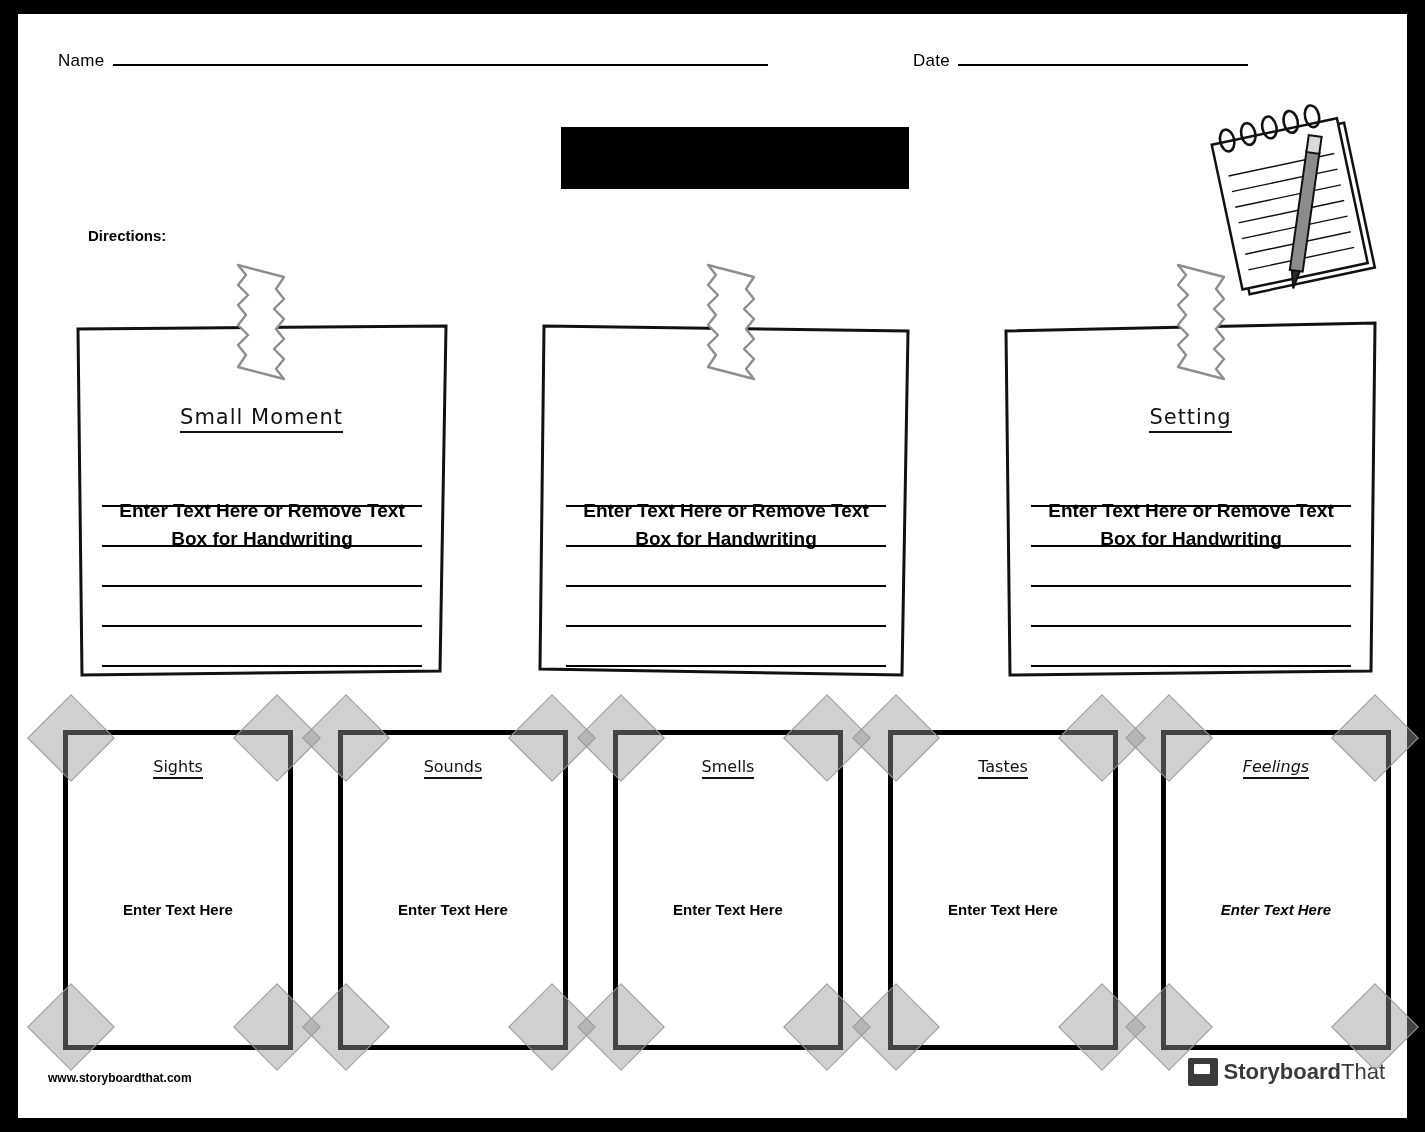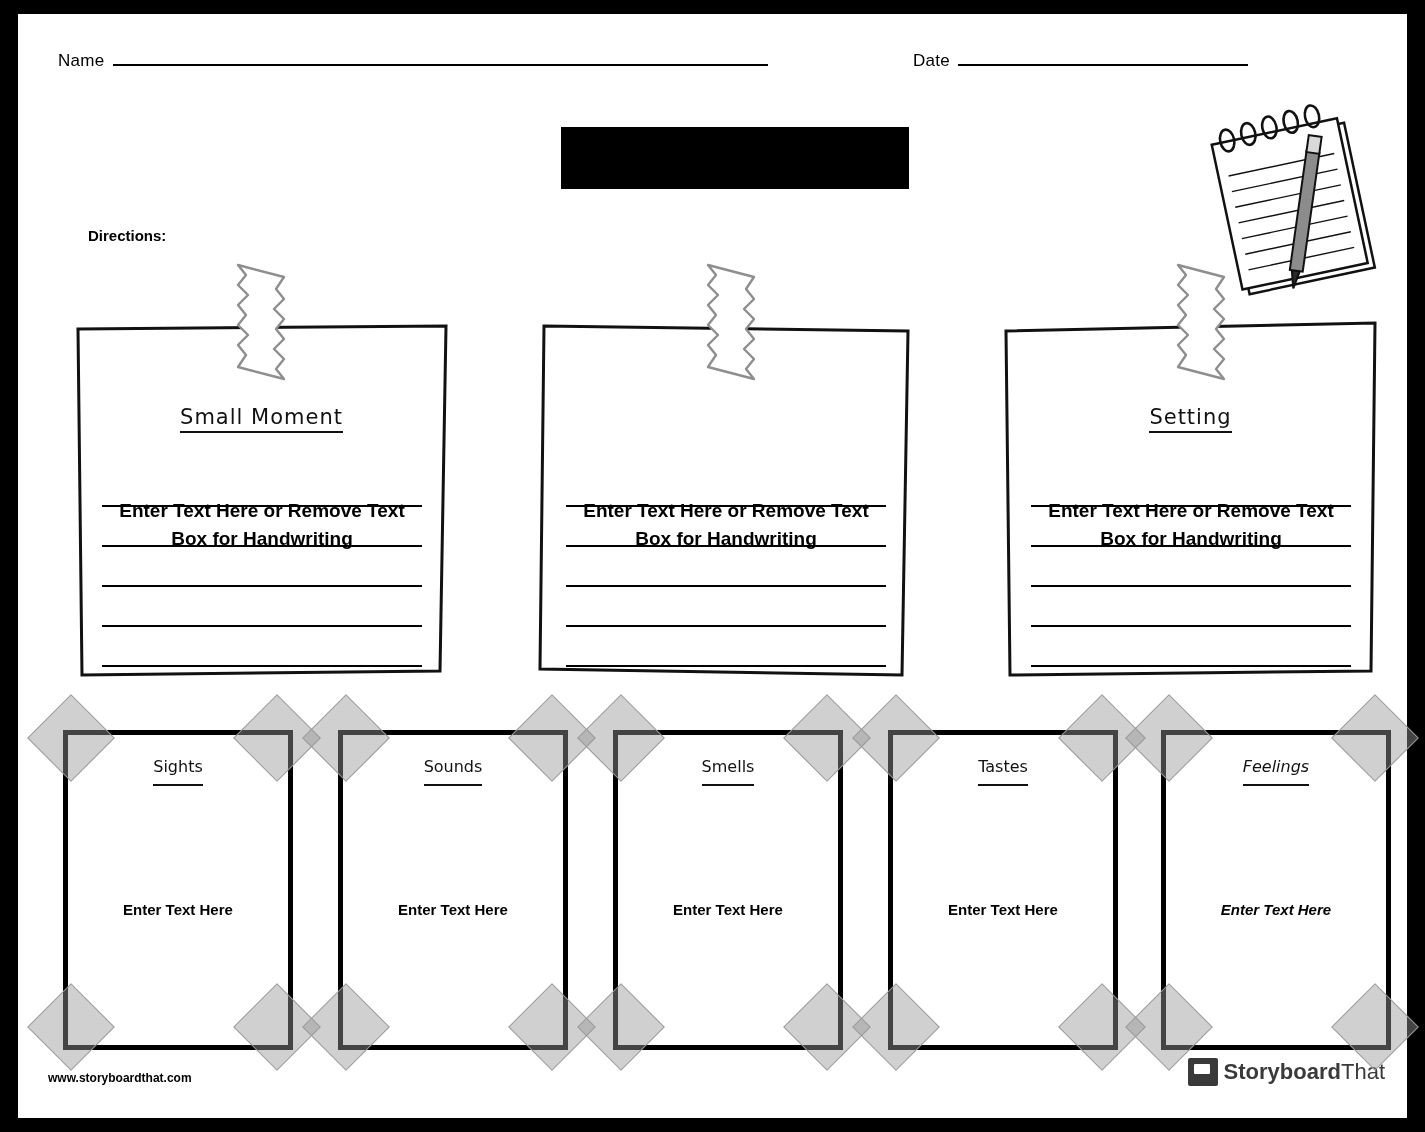--- a/index.html
+++ b/index.html
@@ -180,21 +180,21 @@
     top: 22px;
     left: 0;
     width: 100%;
     text-align: center;
     font-family: "DejaVu Sans", sans-serif;
     font-size: 16px;
     color: #111;
   }
   .sense-title span {
     border-bottom: 2px solid #111;
-    padding-bottom: 8px;
+    padding-bottom: 1px;
   }
   .sense-body {
     position: absolute;
     top: 166px;
     left: 0;
     width: 100%;
     text-align: center;
     font-size: 15px;
     font-weight: bold;
     color: #000000;

